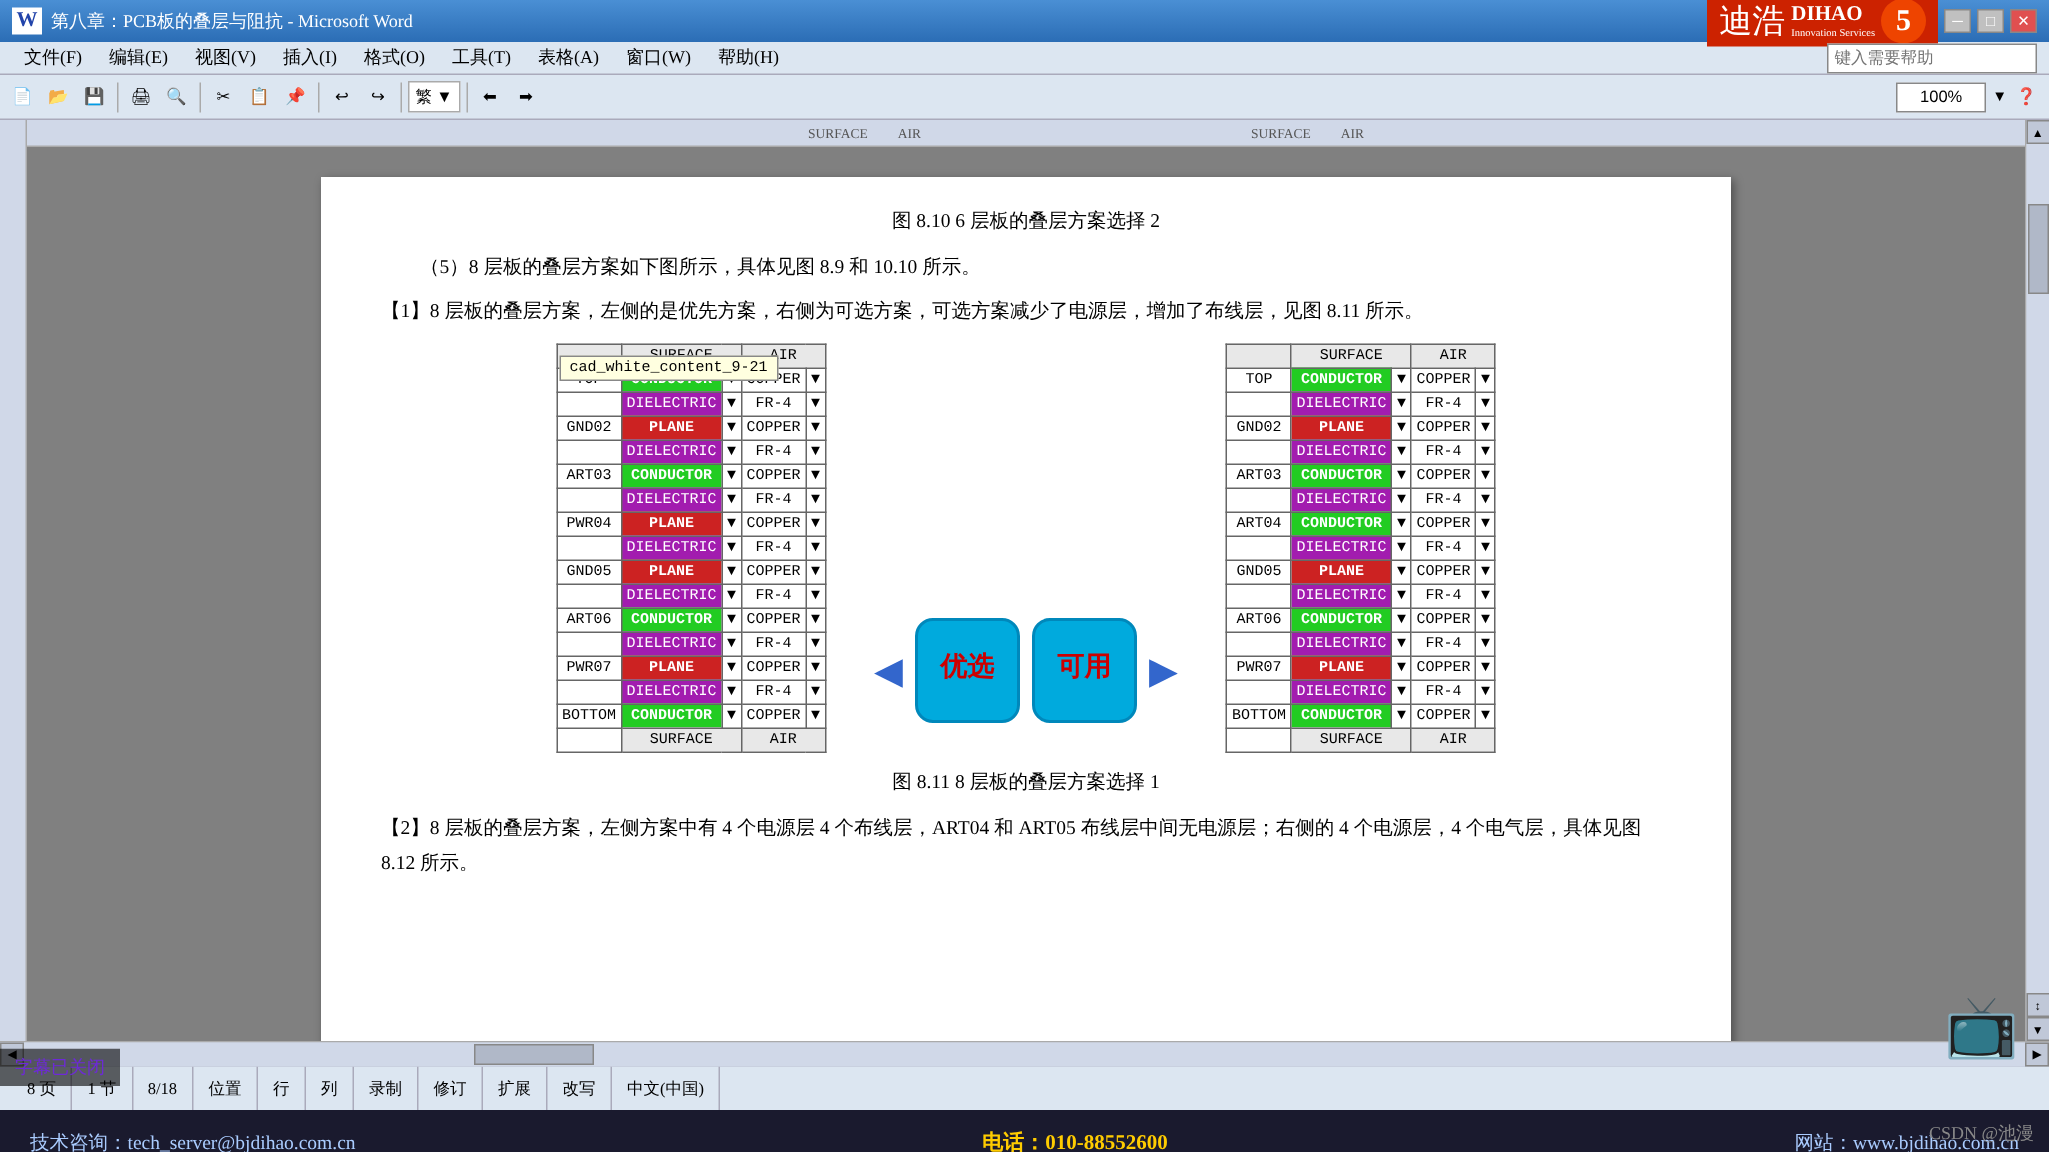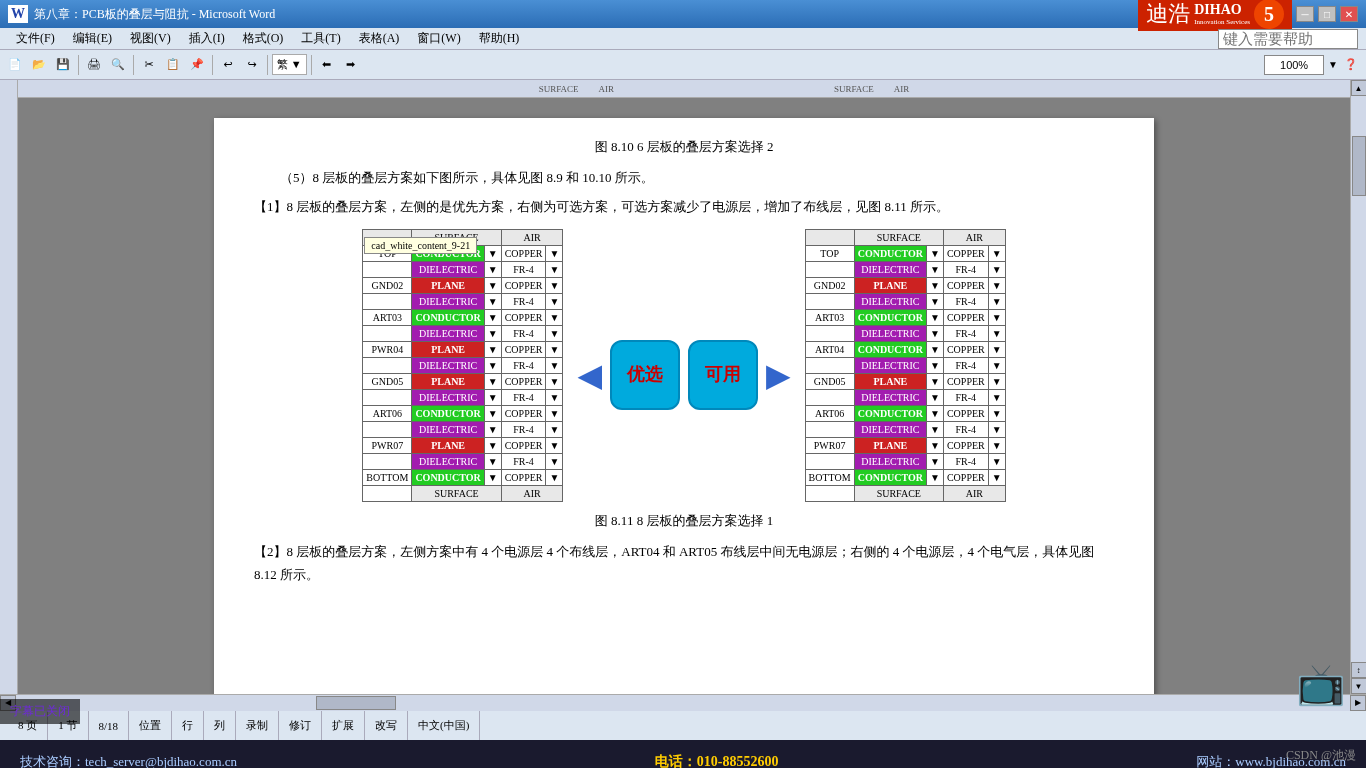--- a/index.html
+++ b/index.html
@@ -126,25 +126,26 @@
     .para {
       font-size: 13px;
       line-height: 1.8;
       text-indent: 2em;
       margin-bottom: 6px;
     }
 
     
     .tables-container {
       display: flex;
-      gap: 14px;
+      gap: 32px;
       justify-content: center;
-      align-items: center;
+      align-items: flex-end;
       margin: 10px 0;
       position: relative;
+      font-family: Liberation Mono, monospace;
     }
 
     .layer-table {
       border-collapse: collapse;
       font-size: 10px;
     }
     .layer-table th, .layer-table td {
       border: 1px solid #666;
       padding: 1px 3px;
       text-align: center;
@@ -237,21 +238,21 @@
       justify-content: space-between;
       padding: 0 20px;
       font-size: 14px;
     }
 
     .search-box {
       height: 20px;
       width: 140px;
       border: 1px solid #888;
       background: white;
-      font-size: 15px;
+      font-size: 11px;
       padding: 0 4px;
     }
 
     .cad-tooltip {
       position: absolute;
       background: #ffffe0;
       border: 1px solid #888;
       font-size: 10px;
       padding: 2px 6px;
       top: 8px;

